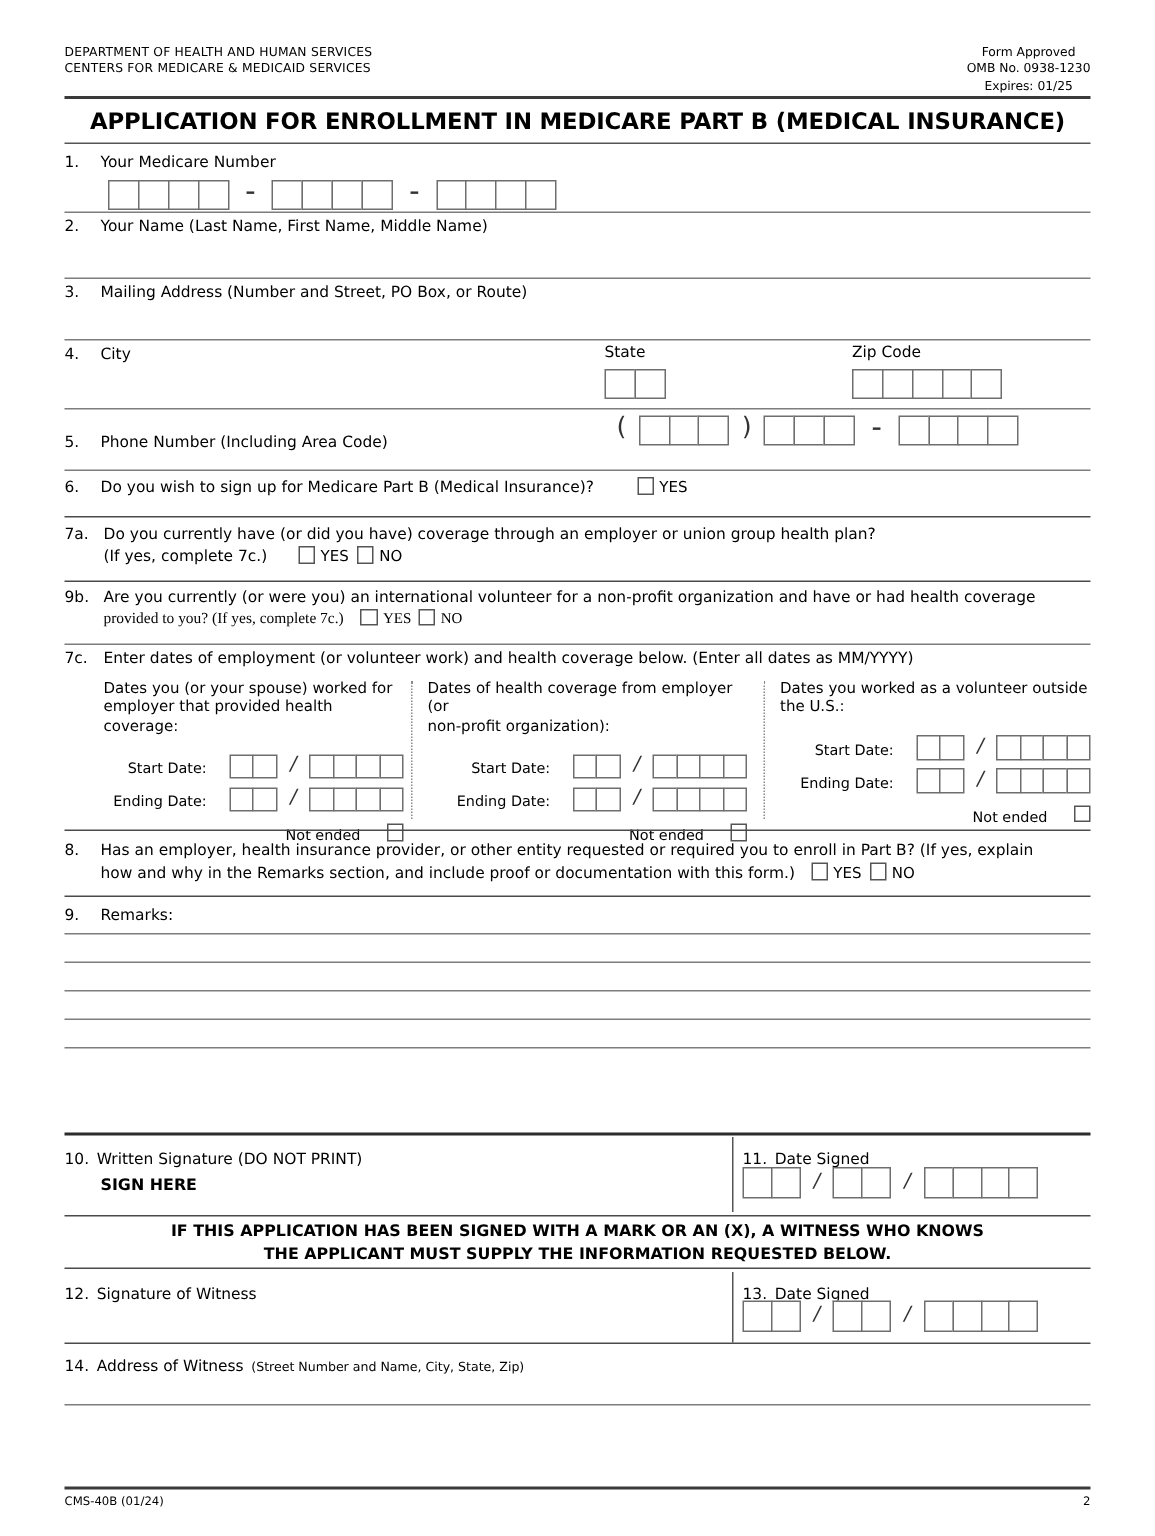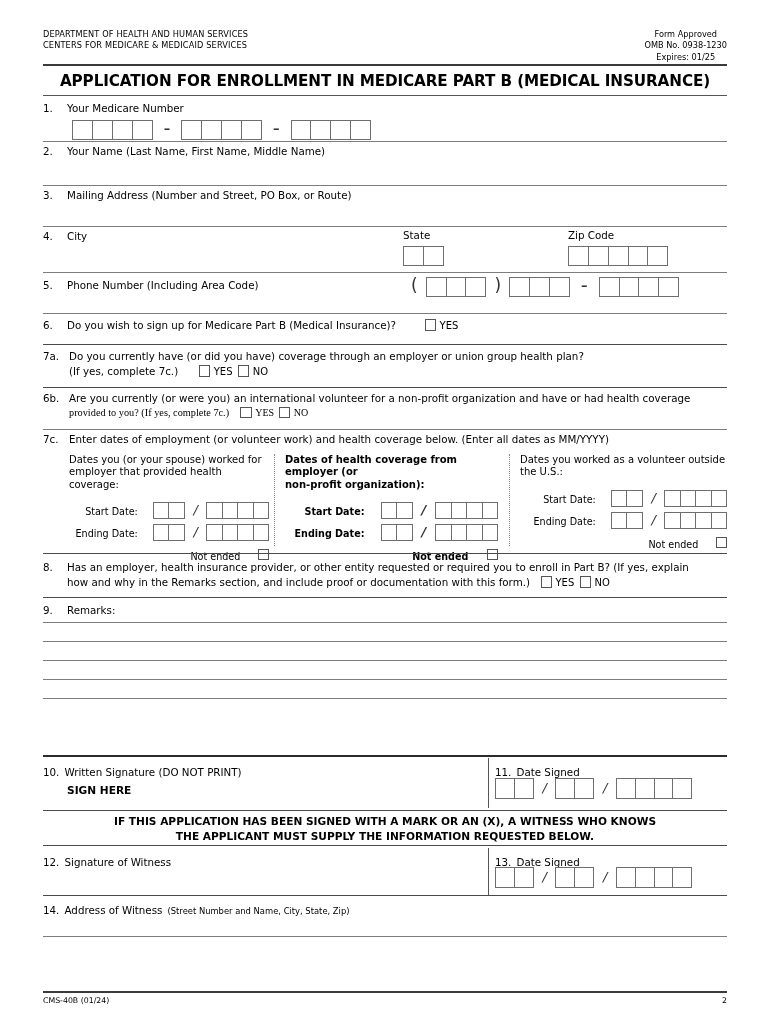--- a/index.html
+++ b/index.html
@@ -197,21 +197,21 @@
           <span class="bx"></span>
           <span class="bx"></span>
           <span class="bx"></span>
           <span class="bx"></span>
       </span>
     </div>
   </div>
   <div class="sec-line rule-thin" style="position:absolute;top:272px;"></div>
 
   <div class="sec" style="top:276px;height:36px;">
-    <div class="qtext" style="position:absolute;left:0;top:2px;">
+    <div class="qtext" style="position:absolute;left:0;top:12px;">
       <span class="qnum" style="display:inline-block;width:24px;">5.</span><span>Phone Number (Including Area Code)</span>
     </div>
     <div style="position:absolute;left:365px;top:0px;">
       <span class="paren">(</span>
       <span class="bxgrp">
         <span class="bx"></span>
           <span class="bx"></span>
           <span class="bx"></span>
       </span>
       <span class="paren">)</span>
@@ -249,21 +249,21 @@
         <span style="display:inline-block;width:14px;"></span>
         <span class="cbx"></span><span class="cbx-lbl">YES</span>
         <span class="cbx"></span><span class="cbx-lbl">NO</span>
       </div>
     </div>
   </div>
   <div class="sec-line rule-med" style="position:absolute;top:387px;"></div>
 
   <div class="sec" style="top:391px;">
     <div class="qtext" style="position:relative;padding-left:26px;">
-      <span class="qnum" style="position:absolute;left:0;top:0;">6b.</span>
+      <span class="qnum" style="position:absolute;left:0;top:0;">9b.</span>
       <span>Are you currently (or were you) an international volunteer for a non-profit organization and have or had health coverage</span>
       <div style="margin-top:1px;font-family:Liberation Serif, serif;">
         <span>provided to you? (If yes, complete 7c.)</span>
         <span style="display:inline-block;width:6px;"></span>
         <span class="cbx"></span><span class="cbx-lbl">YES</span>
         <span class="cbx"></span><span class="cbx-lbl">NO</span>
       </div>
     </div>
   </div>
   <div class="sec-line rule-thin" style="position:absolute;top:429px;"></div>
@@ -313,21 +313,21 @@
               <span class="bx bx-s"></span>
             </span>
         </div>
         <div style="margin-top:4px;text-align:right;">
           <span class="dt-label">Not ended</span>
           <span style="display:inline-block;width:7px;"></span>
           <span class="cbx"></span>
         </div>
       </div>
 
-      <div style="position:absolute;left:242px;top:0;width:213px;font-weight:bold;">
+      <div style="position:absolute;left:242px;top:0;width:213px;">
         <div class="c7-col-head">
           <div>Dates of health coverage from employer (or</div>
           <div>non-profit organization):</div>
         </div>
         <div style="margin-top:9px;text-align:right;">
           <span class="dt-label">Start Date:</span>
           <span style="display:inline-block;width:5px;"></span>
           <span class="bxgrp">
               <span class="bx bx-s"></span>
               <span class="bx bx-s"></span>

